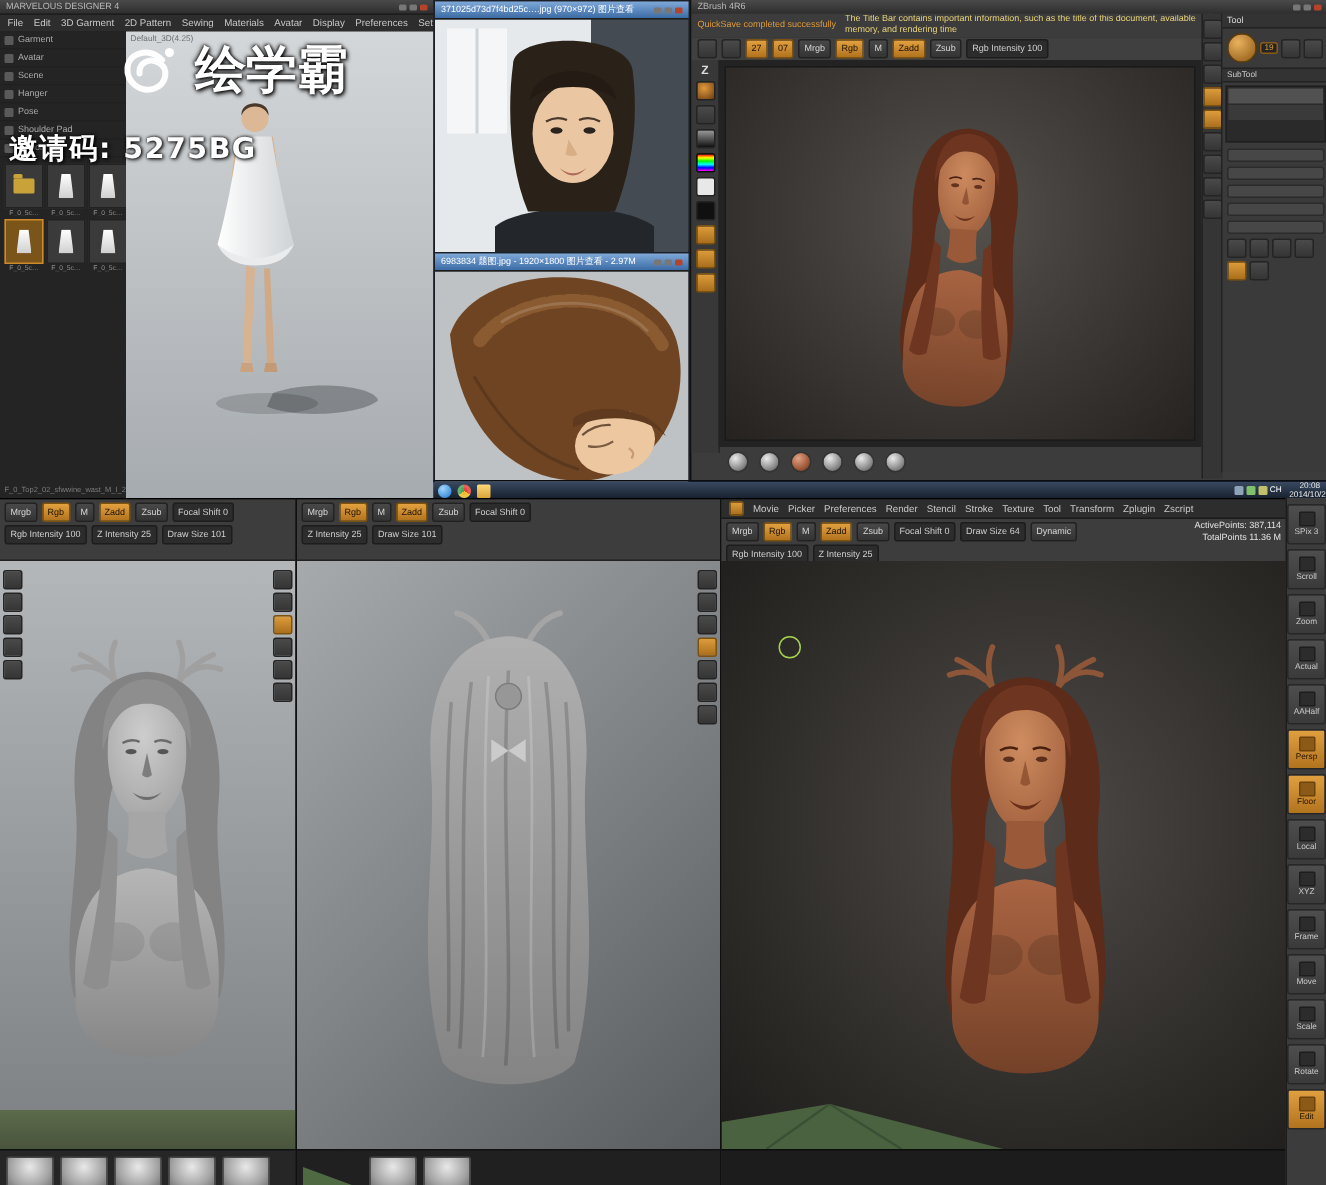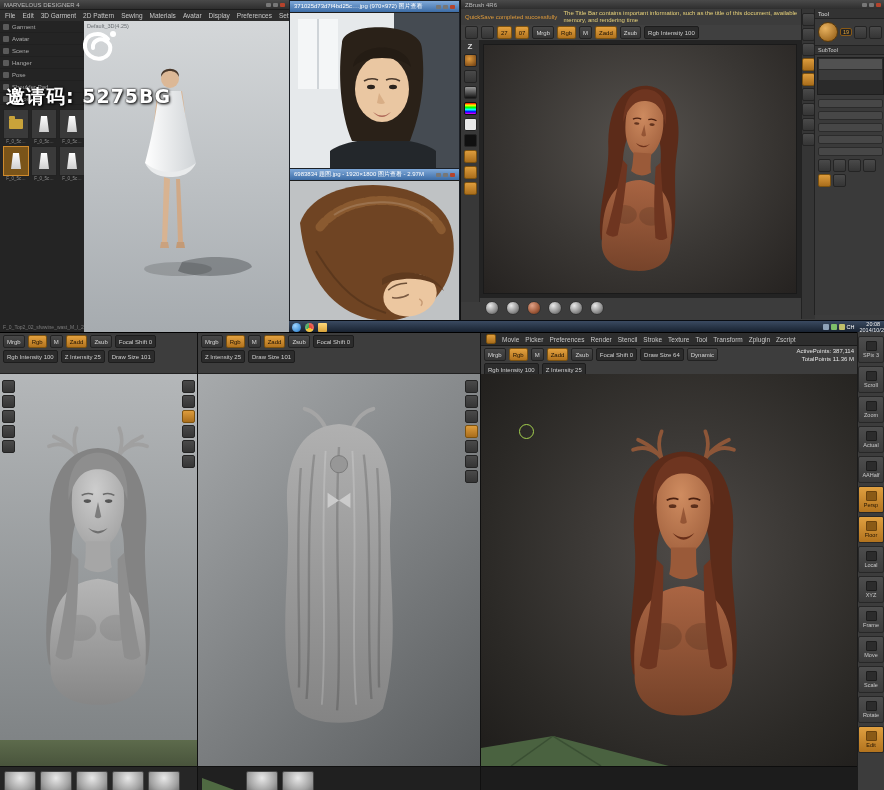--- a/index.html
+++ b/index.html
@@ -201,20 +201,21 @@
       </svg>
     </div>
   </div>
 
   <div id="watermark" class="abs" style="left:6px;top:24px;width:280px">
     <div class="row" style="gap:8px;margin-left:72px">
       <svg width="44" height="44" viewBox="0 0 44 44">
         <path d="M30,15 C22,6 8,10 7,20 C6,30 16,37 25,34 C33,31 35,21 28,17 C22,13 14,17 15,24" fill="none" stroke="#fff" stroke-width="4" stroke-linecap="round"></path>
         <circle cx="35" cy="10" r="3" fill="#fff"></circle>
       </svg>
+      <span class="brand-text">绘学霸</span>
     </div>
     <div class="invite-text" style="margin-top:16px">邀请码: 5275BG</div>
   </div>
 
   <div class="abs" style="left:289px;top:0;width:171px;height:168px;background:#30343a;border:1px solid #1c2026;box-sizing:border-box">
     <div class="titlebar blue">
       <span style="overflow:hidden;white-space:nowrap;max-width:130px">371025d73d7f4bd25c….jpg (970×972) 图片查看 100%(嵌入E…</span>
       <span class="winbtns">
         <span class="winbtn"></span>
         <span class="winbtn"></span>

